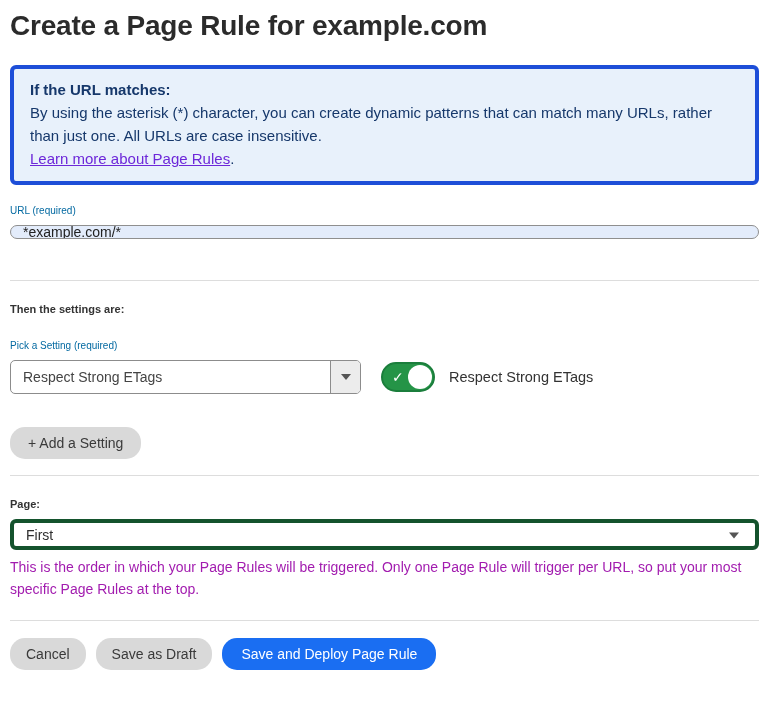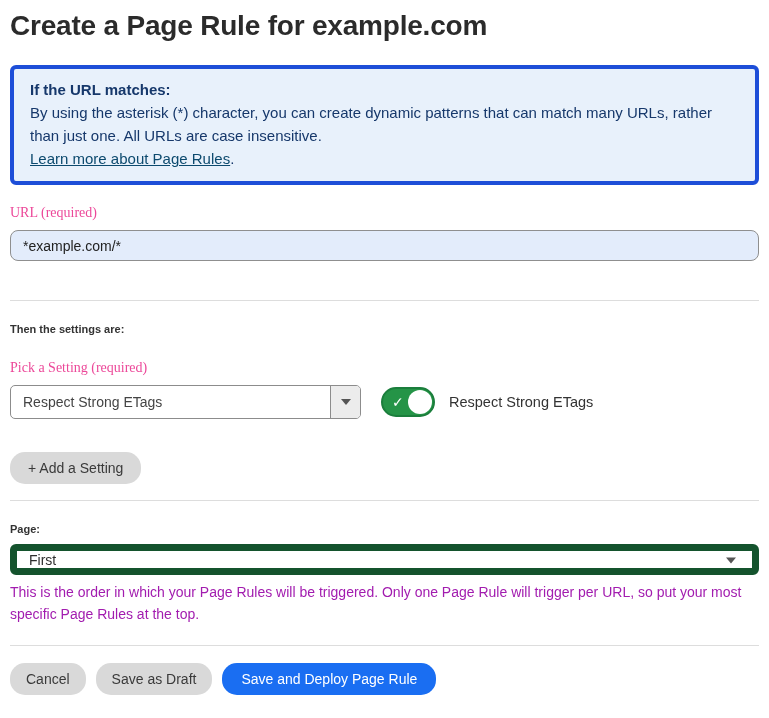--- a/index.html
+++ b/index.html
@@ -27,38 +27,37 @@
     background: #e8f1fb;
     border: 4px solid #1d4ed8;
     border-radius: 6px;
     padding: 9px 16px 11px 16px;
     color: #16386b;
     font-size: 15px;
     line-height: 23px;
   }
   .info-box .info-heading { font-weight: 700; }
   .info-box a.learn-link {
-    color: #0c4a6e;
+    color: #6d28d9;
     text-decoration: underline;
     cursor: pointer;
   }
   .info-box .link-suffix { color: #16386b; }
 
   .field-label {
     display: block;
     margin-top: 20px;
-    font-size: 14px;
-    color: #ec4899;
-    font-family: Liberation Serif, serif;
+    font-size: 10px;
+    color: #0369a1;
   }
 
   .url-input {
     margin-top: 9px;
     width: 100%;
-    height: 31px;
+    height: 14px;
     background: #e3ecfb;
     border: 1px solid #8f8f8f;
     border-radius: 8px;
     padding: 0 12px;
     font-size: 14px;
     color: #222222;
     font-family: "Liberation Sans", "DejaVu Sans", sans-serif;
     outline: none;
   }
 
@@ -167,21 +166,21 @@
   }
   .btn-gray { background: #d9d9d9; color: #3a3a3a; }
   .btn-add { margin-top: 33px; padding: 0 18px; }
 
   .wide-select {
     margin-top: 9px;
     position: relative;
     width: 100%;
     height: 31px;
     background: #ffffff;
-    border: 7px solid #14532d;
+    border: 4px solid #14532d;
     border-radius: 6px;
     display: flex;
     align-items: center;
     padding: 0 34px 0 12px;
     font-size: 14px;
     color: #2e2e2e;
     cursor: pointer;
   }
   .wide-select .tri-down {
     position: absolute;

